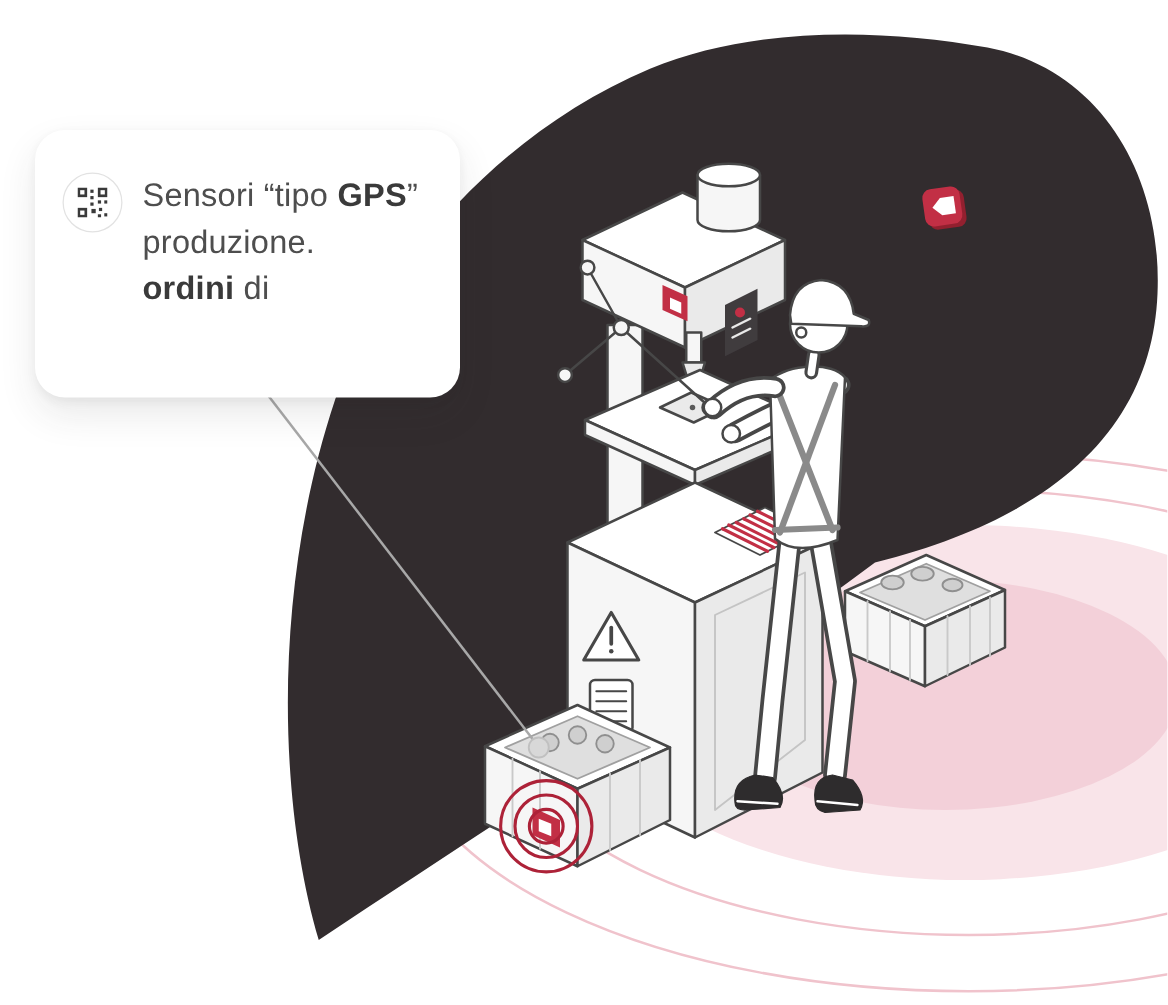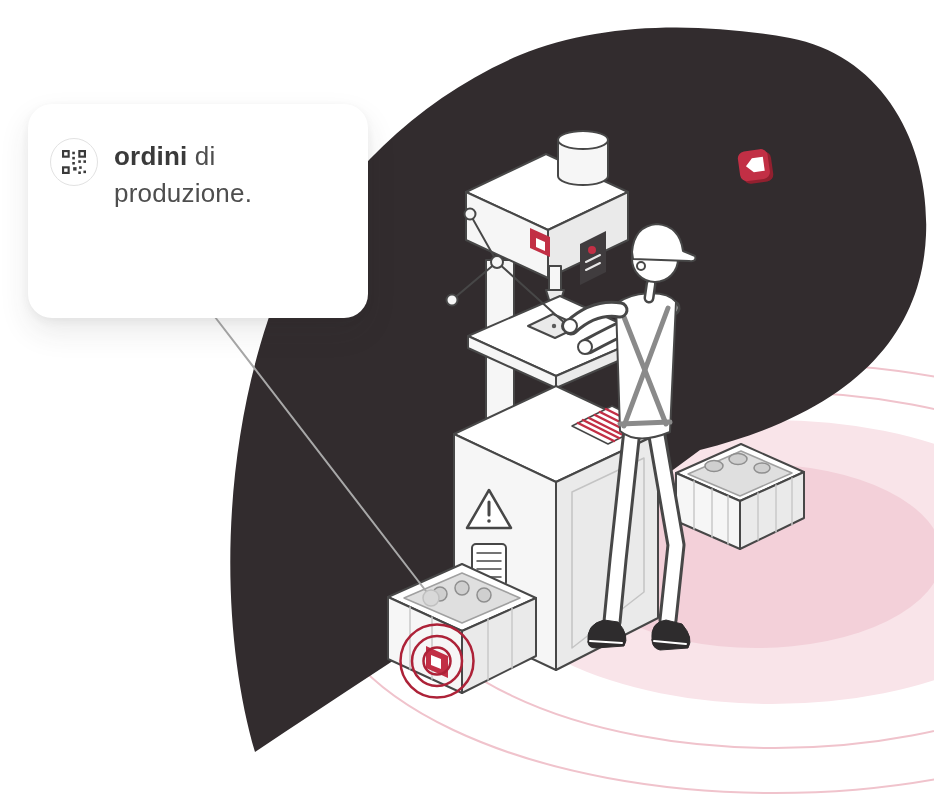--- a/index.html
+++ b/index.html
@@ -255,18 +255,19 @@
           <rect x="19" y="25" width="3" height="3"></rect>
         </g>
         <g fill="#ffffff">
           <rect x="2.5" y="2.5" width="4" height="4"></rect>
           <rect x="21.5" y="2.5" width="4" height="4"></rect>
           <rect x="2.5" y="21.5" width="4" height="4"></rect>
         </g>
       </svg>
     </div>
     <div class="callout-text">
+      <div><span>Sensori “tipo </span><b>GPS</b><span>”</span></div>
+      <div><span>produzione.</span><b></b><span></span></div>
       <div><span></span><b>ordini</b><span> di</span></div>
-      <div><span>produzione.</span><b></b><span></span></div>
     </div>
   </div>
 
 </div>
 
 </body></html>

